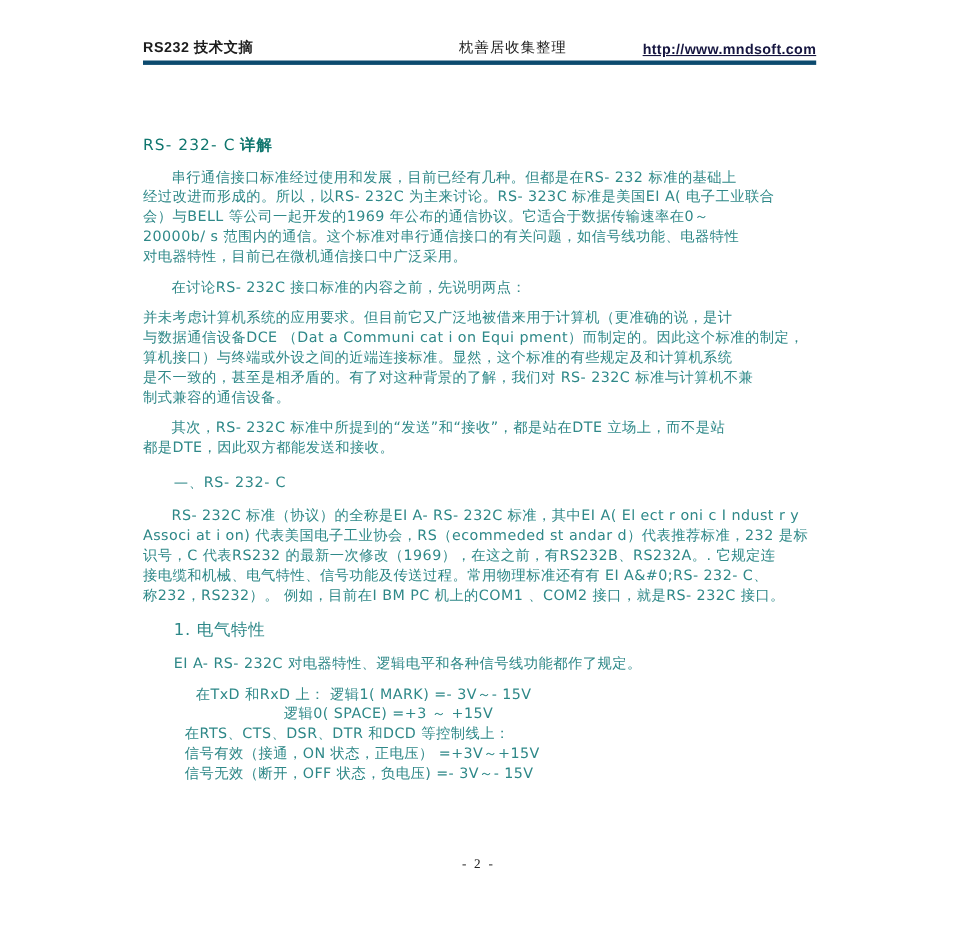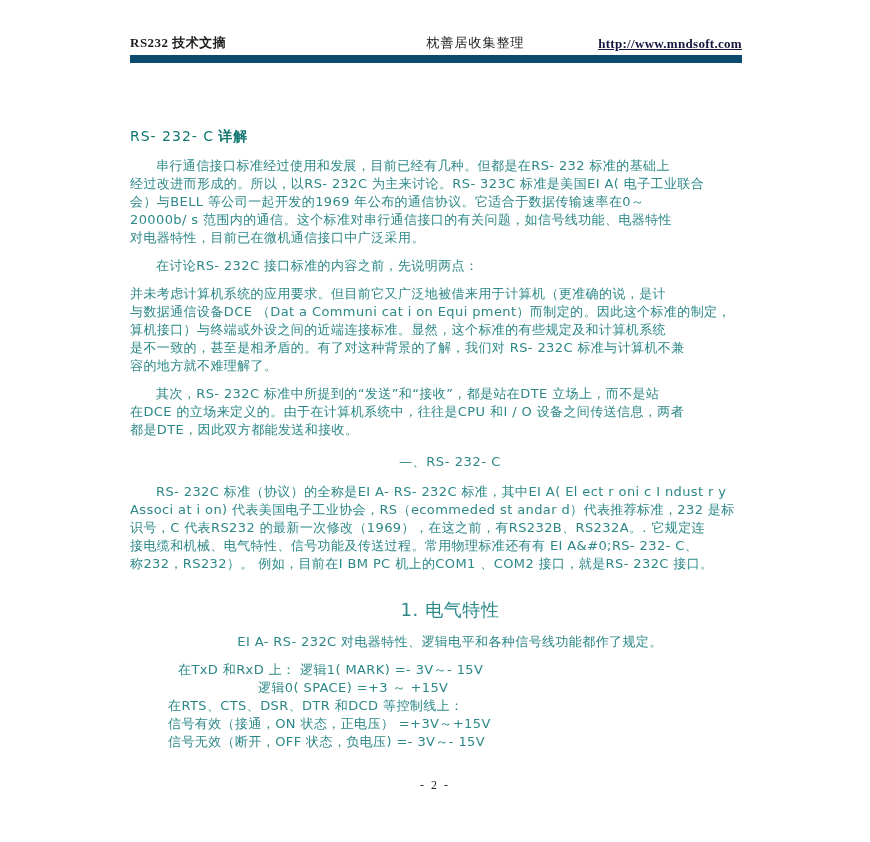--- a/index.html
+++ b/index.html
@@ -12,23 +12,23 @@
   }
   .page{
     position:absolute;left:0;top:0;width:870px;height:842px;background:#fff;
   }
   .content{
     position:absolute;left:130px;top:34px;width:612px;
   }
   
   .doc-header{
     display:flex;align-items:flex-end;
-    border-bottom:8px solid #0c4a6e;
+    border-bottom:4px solid #0c4a6e;
     padding-bottom:3px;
-    font-family:Liberation Serif, serif;
+    font-family:Liberation Sans, sans-serif;
     font-size:13px;color:#1c1c1c;
   }
   .doc-header .h-left{flex:0 0 auto;font-weight:bold;letter-spacing:0.5px;}
   .doc-header .h-spacer1{flex:1.9;}
   .doc-header .h-spacer2{flex:0.7;}
   .doc-header .h-center{flex:0 0 auto;letter-spacing:1px;}
   .doc-header .h-url{
     flex:0 0 auto;font-weight:bold;color:#15153f;
     text-decoration:underline;letter-spacing:0.3px;
   }
@@ -43,26 +43,26 @@
   .doc-title .t-suffix{font-weight:bold;margin-left:4px;}
   
   .body-text{
     margin-top:12px;
     color:#2e8888;
     font-size:13px;
   }
   .para{margin:0 0 10px 0;}
   .line{line-height:18px;letter-spacing:0.4px;white-space:nowrap;}
   .fi{padding-left:26px;}      
-  .ind2{padding-left:28px;text-align:center;}    
+  .ind2{padding-left:28px;}    
   .ind3{padding-left:48px;}    
   .indAlign{padding-left:128px;} 
   .ind2b{padding-left:38px;}   
   .sec-heading{margin:14px 0 12px 0;color:#2e8888;font-size:13px;line-height:18px;letter-spacing:0.6px;}
-  .sub-heading{margin:28px 0 14px 0;color:#2e8888;font-size:18px;line-height:18px;letter-spacing:0.6px;}
+  .sub-heading{margin:12px 0 14px 0;color:#2e8888;font-size:15px;line-height:18px;letter-spacing:0.6px;}
   .spec{margin-top:2px;}
   
   .doc-footer{
     position:absolute;left:0;top:778px;width:870px;
     text-align:center;
     font-family:"Liberation Serif",serif;
     font-size:12px;color:#222;
     letter-spacing:2px;
   }
 </style>
@@ -96,26 +96,25 @@
 
       <div class="para">
         <div class="line fi">在讨论RS- 232C 接口标准的内容之前，先说明两点：</div>
       </div>
 
       <div class="para">
         <div class="line">并未考虑计算机系统的应用要求。但目前它又广泛地被借来用于计算机（更准确的说，是计</div>
         <div class="line">与数据通信设备DCE （Dat a  Communi cat i on  Equi pment）而制定的。因此这个标准的制定，</div>
         <div class="line">算机接口）与终端或外设之间的近端连接标准。显然，这个标准的有些规定及和计算机系统</div>
         <div class="line">是不一致的，甚至是相矛盾的。有了对这种背景的了解，我们对 RS- 232C 标准与计算机不兼</div>
-        <div class="line">容的地方就不难理解了。</div>
+        <div class="line">制式兼容的通信设备。</div>
       </div>
 
       <div class="para">
         <div class="line fi">其次，RS- 232C 标准中所提到的“发送”和“接收”，都是站在DTE 立场上，而不是站</div>
-        <div class="line">在DCE 的立场来定义的。由于在计算机系统中，往往是CPU 和I / O 设备之间传送信息，两者</div>
         <div class="line">都是DTE，因此双方都能发送和接收。</div>
       </div>
 
       <div class="sec-heading ind2">—、RS- 232- C</div>
 
       <div class="para">
         <div class="line fi">RS- 232C 标准（协议）的全称是EI A- RS- 232C 标准，其中EI A( El ect r oni c  I ndust r y</div>
         <div class="line">Associ at i on) 代表美国电子工业协会，RS（ecommeded st andar d）代表推荐标准，232 是标</div>
         <div class="line">识号，C 代表RS232 的最新一次修改（1969），在这之前，有RS232B、RS232A。. 它规定连</div>
         <div class="line">接电缆和机械、电气特性、信号功能及传送过程。常用物理标准还有有 EI A&amp;#0;RS- 232- C、</div>

